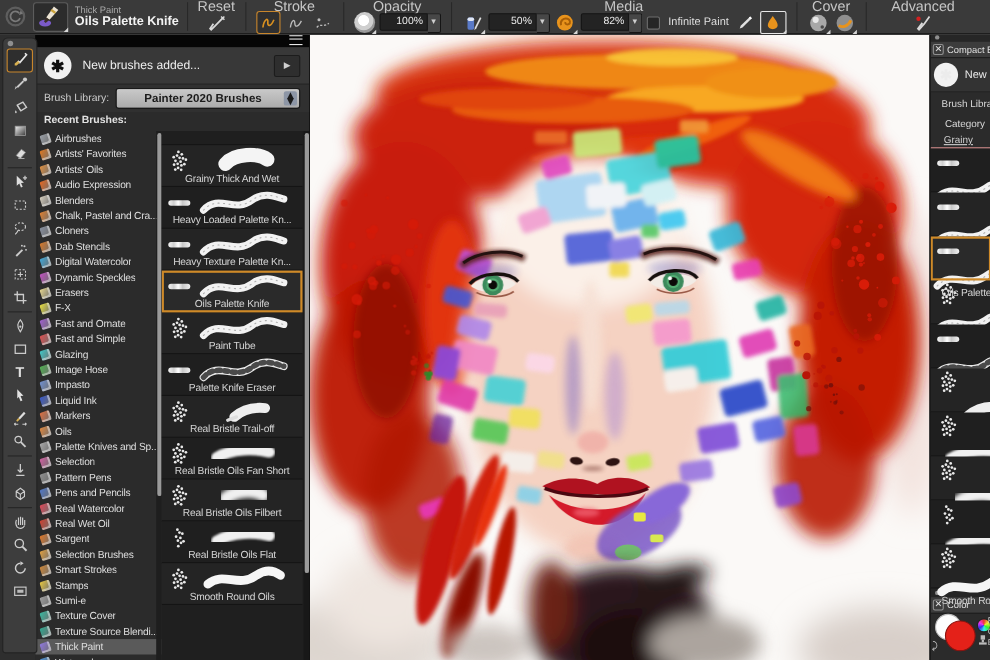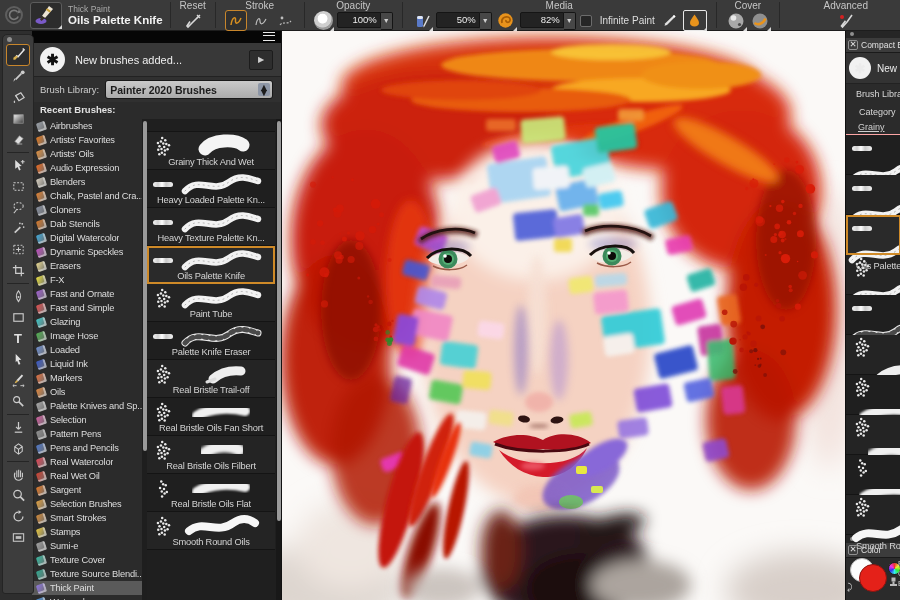--- a/index.html
+++ b/index.html
@@ -2,21 +2,21 @@
 <html><head>
 <meta charset="utf-8">
 <style>
   html,body{margin:0;padding:0;background:#2e2e2e;width:900px;height:600px;overflow:hidden;
     font-family:"Liberation Sans",sans-serif;-webkit-font-smoothing:antialiased;}
   
   #propbar{position:absolute;left:0;top:0;width:900px;height:30px;background:#3a3a3a;
     border-bottom:1px solid #1d1d1d;display:flex;align-items:stretch;z-index:30;}
   .pb-div{width:1px;background:#282828;margin:2px 3px;}
   .sec{display:flex;flex-direction:column;align-items:center;justify-content:flex-start;padding:1px 6px 0 6px;}
-  .sec-label{font-size:10px;color:#c6c6c6;line-height:10px;white-space:nowrap;text-align:center;}
+  .sec-label{font-size:13px;color:#c6c6c6;line-height:10px;white-space:nowrap;text-align:center;}
   .sec-row{display:flex;align-items:center;gap:4px;height:19px;margin-top:0px;}
   .pv-field{width:36px;height:14px;background:#232323;border:1px solid #151515;border-radius:2px 0 0 2px;
     color:#ececec;font-size:9.5px;text-align:right;padding:0 3px;line-height:14px;}
   .pv-drop{width:11px;height:16px;background:#474747;border:1px solid #151515;border-left:none;border-radius:0 2px 2px 0;
     color:#cfcfcf;font-size:7px;display:flex;align-items:center;justify-content:center;}
   .dab{width:19px;height:19px;border-radius:50%;position:relative;
     background:radial-gradient(circle at 45% 40%, #ededed 0 26%, #bdbdbd 30% 52%, #8a8a8a 58%);}
   .tri{position:relative;}
   .tri:after{content:'';position:absolute;right:-1px;bottom:-1px;border-left:4px solid transparent;border-bottom:4px solid #d8d8d8;}
   .mini{width:20px;height:19px;display:flex;align-items:center;justify-content:center;position:relative;}
@@ -49,21 +49,21 @@
   .burger:before{content:'';position:absolute;left:0;right:0;top:1.7px;height:1.6px;background:#e8e8e8;}
   #bp-banner{height:33px;background:#383838;display:flex;align-items:center;padding:0 8px;gap:10px;border-bottom:1px solid #222;}
   .gear-circ{width:25px;height:25px;border-radius:50%;background:#f2f2f2;color:#111;display:flex;align-items:center;justify-content:center;
     font-size:15px;font-weight:bold;flex:0 0 auto;}
   .banner-text{font-size:11px;color:#eeeeee;flex:1;white-space:nowrap;overflow:hidden;}
   .banner-btn{width:22px;height:18px;background:#2e2e2e;border:1px solid #1c1c1c;border-radius:2px;color:#cfcfcf;
     font-size:8px;display:flex;align-items:center;justify-content:center;}
   #bp-library{height:25px;display:flex;align-items:center;padding:0 8px;gap:6px;background:#303030;}
   .lib-label{font-size:9.5px;color:#cccccc;white-space:nowrap;}
   .lib-select{flex:1;height:17px;background:linear-gradient(#c9c9c9,#ababab);border-radius:3px;border:1px solid #191919;
-    display:flex;align-items:center;padding-left:4px;position:relative;}
+    display:flex;align-items:center;padding-left:25px;position:relative;}
   .lib-select span{font-size:10.5px;color:#1c1c1c;font-weight:bold;}
   .stepper{position:absolute;right:2px;top:2px;width:12px;height:13px;background:#8d96a6;border-radius:2px;
     display:flex;flex-direction:column;align-items:center;justify-content:center;color:#fff;font-size:5px;line-height:5px;}
   #bp-recent{height:15px;font-size:9.5px;color:#e2e2e2;font-weight:bold;padding:2px 0 0 8px;}
   #bp-lists{flex:1;display:flex;overflow:hidden;}
   
   #catcol{width:115px;position:relative;overflow:hidden;background:#2b2b2b;}
   .cat-row{height:14px;display:flex;align-items:center;gap:4px;padding-left:5px;}
   .cat-row.sel{background:#5a5a5a;}
   .cat-ic{width:9px;height:9px;border-radius:1.5px;transform:rotate(-18deg);flex:0 0 auto;
@@ -568,21 +568,21 @@
           <div class="cat-row">
             <span class="cat-ic" style="background: linear-gradient(135deg, rgb(64, 200, 200), rgb(107, 107, 107));"></span>
             <span class="lb">Glazing</span>
           </div>
           <div class="cat-row">
             <span class="cat-ic" style="background: linear-gradient(135deg, rgb(80, 176, 80), rgb(107, 107, 107));"></span>
             <span class="lb">Image Hose</span>
           </div>
           <div class="cat-row">
             <span class="cat-ic" style="background: linear-gradient(135deg, rgb(112, 144, 208), rgb(107, 107, 107));"></span>
-            <span class="lb">Loaded</span>
+            <span class="lb">Impasto</span>
           </div>
           <div class="cat-row">
             <span class="cat-ic" style="background: linear-gradient(135deg, rgb(56, 88, 200), rgb(107, 107, 107));"></span>
             <span class="lb">Liquid Ink</span>
           </div>
           <div class="cat-row">
             <span class="cat-ic" style="background: linear-gradient(135deg, rgb(224, 112, 64), rgb(107, 107, 107));"></span>
             <span class="lb">Markers</span>
           </div>
           <div class="cat-row">

